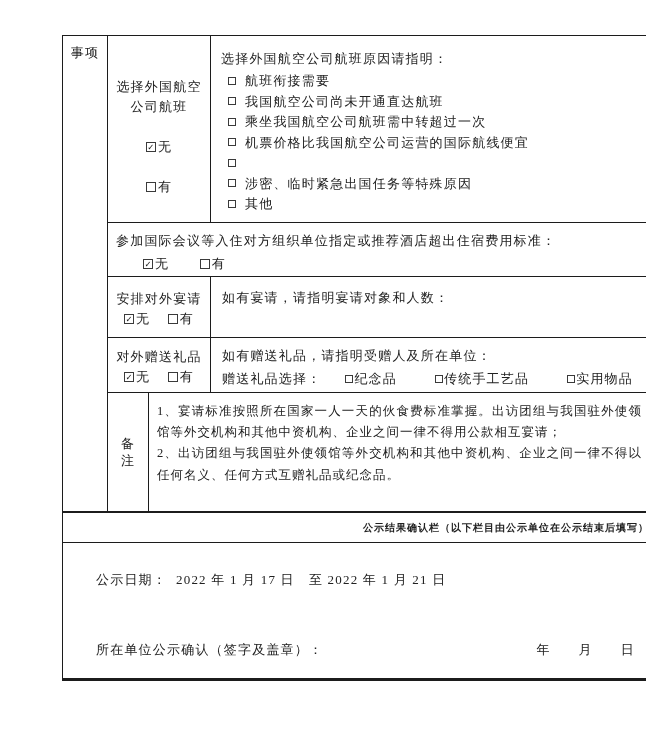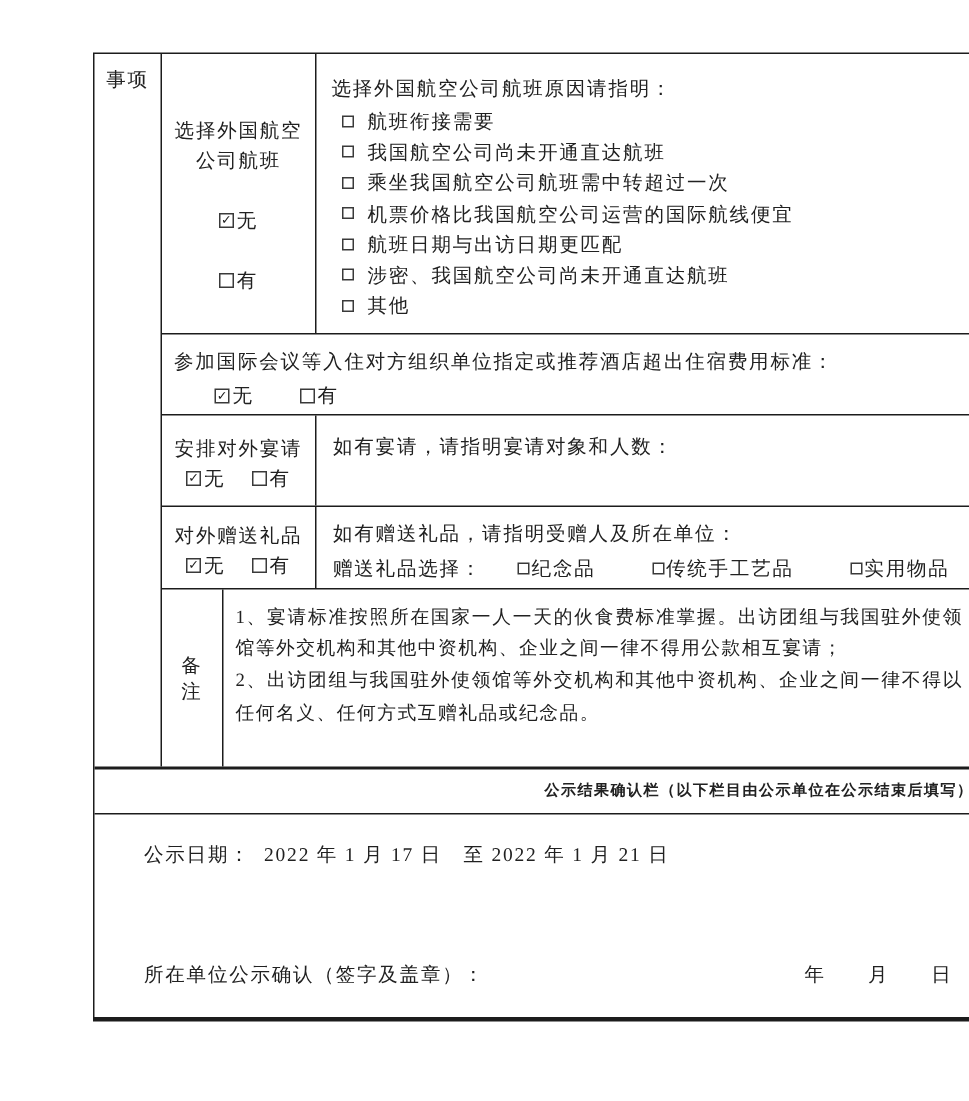--- a/index.html
+++ b/index.html
@@ -74,21 +74,21 @@
 
   
   .confirm-header {
     border-top: 2.5px solid #1c1c1c; border-bottom: 1.5px solid #1c1c1c;
     height: 32px; line-height: 31px; text-align: right;
     font-weight: 700; font-size: 10px;
     font-family: Liberation Mono, monospace;
     letter-spacing: 1px;
   }
   .confirm-body { position: relative; height: 135px; }
-  .date-line { position: absolute; top: 17px; left: 33px; white-space: nowrap; }
+  .date-line { position: absolute; top: 27px; left: 33px; white-space: nowrap; }
   .date-line .date-val { margin-left: 9px; }
   .sign-line {
     position: absolute; top: 97px; left: 33px; right: 14px;
     display: flex; align-items: flex-end; white-space: nowrap;
   }
   .ymd { margin-left: auto; display: flex; gap: 28px; }
 
   
   .cbx {
     display: inline-flex; width: 10px; height: 10px;
@@ -131,22 +131,22 @@
             <div class="mark">
               <span class="cbx"></span><span>有</span>
             </div>
           </div>
           <div class="r1-content">
             <div class="reason-title">选择外国航空公司航班原因请指明：</div>
             <div class="reason"><span class="cbx-small"></span><span>航班衔接需要</span></div>
             <div class="reason"><span class="cbx-small"></span><span>我国航空公司尚未开通直达航班</span></div>
             <div class="reason"><span class="cbx-small"></span><span>乘坐我国航空公司航班需中转超过一次</span></div>
             <div class="reason"><span class="cbx-small"></span><span>机票价格比我国航空公司运营的国际航线便宜</span></div>
-            <div class="reason"><span class="cbx-small"></span><span>航班日期与出访日期更匹配</span></div>
-            <div class="reason"><span class="cbx-small"></span><span>涉密、我国航空公司尚未开通直达航班</span></div>
+            <div class="reason"><span class="cbx-small"></span></div>
+            <div class="reason"><span class="cbx-small"></span><span>涉密、临时紧急出国任务等特殊原因</span></div>
             <div class="reason"><span class="cbx-small"></span><span>其他</span></div>
           </div>
         </div>
 
         <div class="row r2">
           <div>参加国际会议等入住对方组织单位指定或推荐酒店超出住宿费用标准：</div>
           <div class="r2-marks">
             <span class="opt"><span class="cbx">
                   <span class="tick">✓</span>
                 </span><span>无</span></span>

